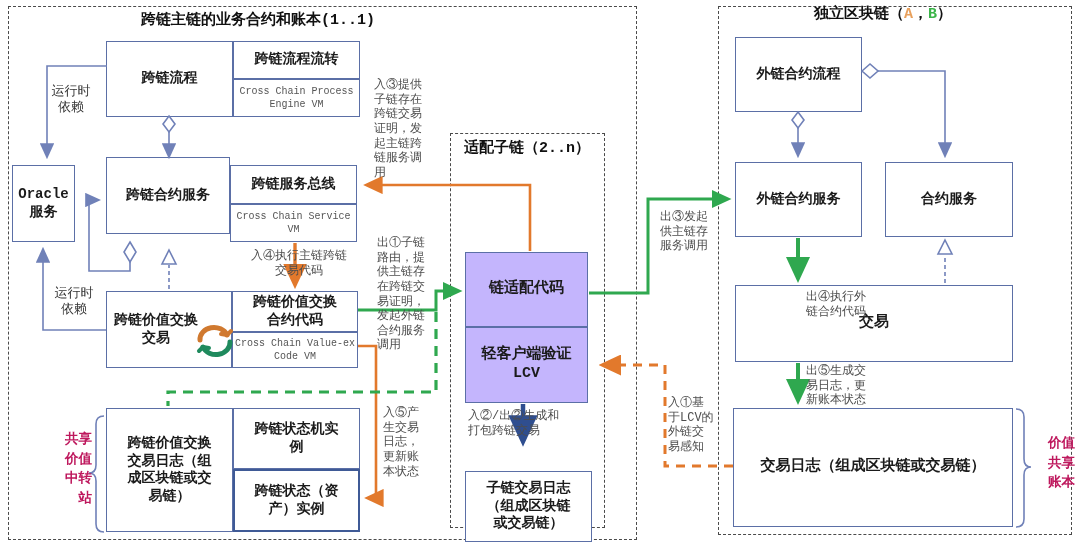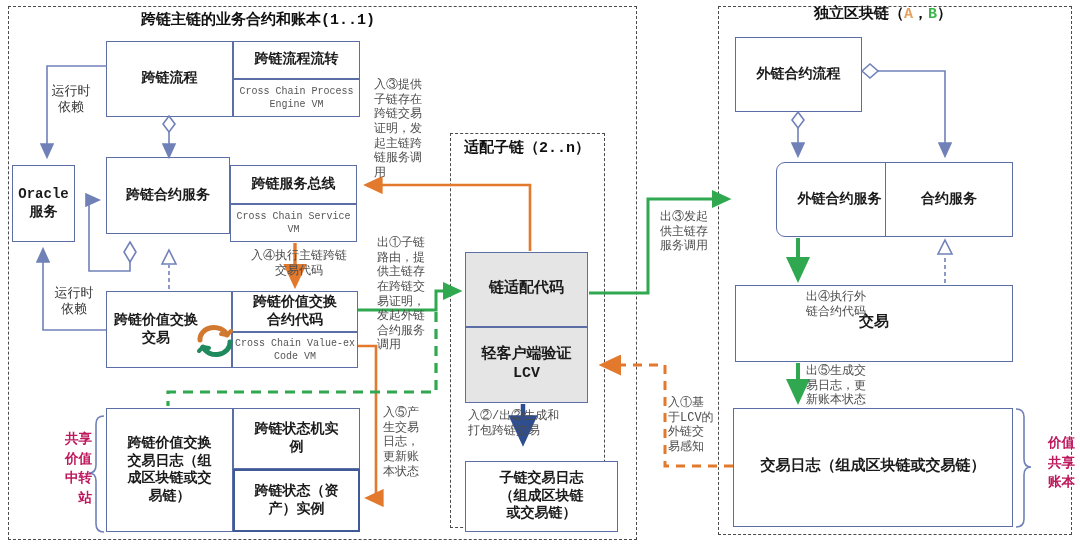--- a/index.html
+++ b/index.html
@@ -4,21 +4,21 @@
 <style>
   html,body{margin:0;padding:0;background:#ffffff;}
   #stage{position:relative;width:1080px;height:545px;background:#ffffff;overflow:hidden;
          font-family:Liberation Mono, monospace;padding-left:24px;}
   .dashedbox{position:absolute;border:1.5px dashed #4a4a4a;box-sizing:border-box;background:transparent;}
   .dtitle{position:absolute;font-weight:700;font-size:15px;color:#111;text-align:center;white-space:pre;}
   .box{position:absolute;border:1.6px solid #5b6fa6;background:#ffffff;display:flex;align-items:center;
        justify-content:center;text-align:center;font-weight:600;color:#1b1b1b;font-size:14px;line-height:1.25;
        white-space:pre-line;box-sizing:border-box;}
   .box.big{font-size:15px;}
-  .box.fill{background:#e5e5e5;}
+  .box.fill{background:#c4b5fd;}
   .box.thick{border-width:2.2px;border-color:#3f5a96;}
   .vm{font-weight:400;font-size:10px;color:#555;line-height:1.3;}
   .ann{position:absolute;font-size:12px;color:#4d4d4d;line-height:1.22;white-space:pre-line;font-weight:500;z-index:6;}
   .sidetext{position:absolute;font-size:13.5px;font-weight:700;color:#be185d;line-height:1.45;white-space:pre-line;
             text-align:right;z-index:6;}
   #wires{position:absolute;left:0;top:0;z-index:5;pointer-events:none;}
   .layer-boxes{position:absolute;left:0;top:0;width:100%;height:100%;z-index:3;}
   .cycle-icon{position:absolute;z-index:4;}
 </style>
 </head>
@@ -61,26 +61,26 @@
 成区块链或交
 易链）</div>
     <div class="box" style="left:233px;top:408px;width:127px;height:61px;">跨链状态机实
 例</div>
     <div class="box thick" style="left:233px;top:469px;width:127px;height:63px;">跨链状态（资
 产）实例</div>
 
     <div class="box fill big" style="left:465px;top:252px;width:123px;height:75px;">链适配代码</div>
     <div class="box fill big" style="left:465px;top:327px;width:123px;height:76px;">轻客户端验证
 LCV</div>
-    <div class="box" style="left:465px;top:461px;width:153px;height:71px;">子链交易日志
+    <div class="box" style="left:465px;top:471px;width:127px;height:71px;">子链交易日志
 （组成区块链
 或交易链）</div>
 
     <div class="box" style="left:735px;top:37px;width:127px;height:75px;">外链合约流程</div>
-    <div class="box" style="left:776px;top:162px;width:127px;height:75px;border-radius:9px;">外链合约服务</div>
+    <div class="box" style="left:735px;top:162px;width:127px;height:75px;">外链合约服务</div>
     <div class="box" style="left:885px;top:162px;width:128px;height:75px;">合约服务</div>
     <div class="box big" style="left:735px;top:285px;width:278px;height:77px;">交易</div>
     <div class="box big" style="left:733px;top:408px;width:280px;height:119px;">交易日志（组成区块链或交易链）</div>
   </div>
 
   <svg class="cycle-icon" style="left:194px;top:318px;" width="42" height="44" viewBox="0 0 42 44">
     <path d="M6,22 A14,12 0 0 1 33,17" fill="none" stroke="#d0792f" stroke-width="5" stroke-linecap="round"></path>
     <path d="M33,17 l4,-4 M33,17 l-6,-1" stroke="#d0792f" stroke-width="4" stroke-linecap="round"></path>
     <path d="M36,24 A14,12 0 0 1 9,29" fill="none" stroke="#1f8a5d" stroke-width="5" stroke-linecap="round"></path>
     <path d="M9,29 l-4,4 M9,29 l6,1" stroke="#1f8a5d" stroke-width="4" stroke-linecap="round"></path>

